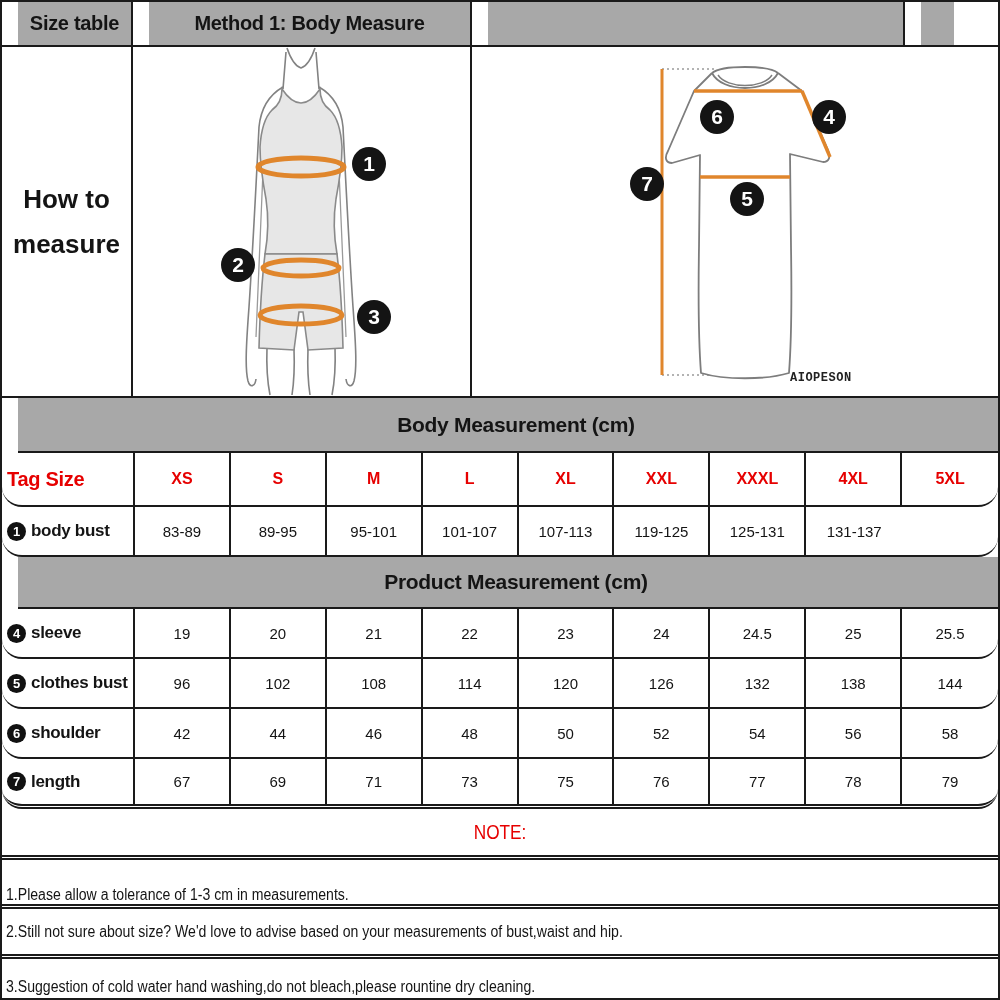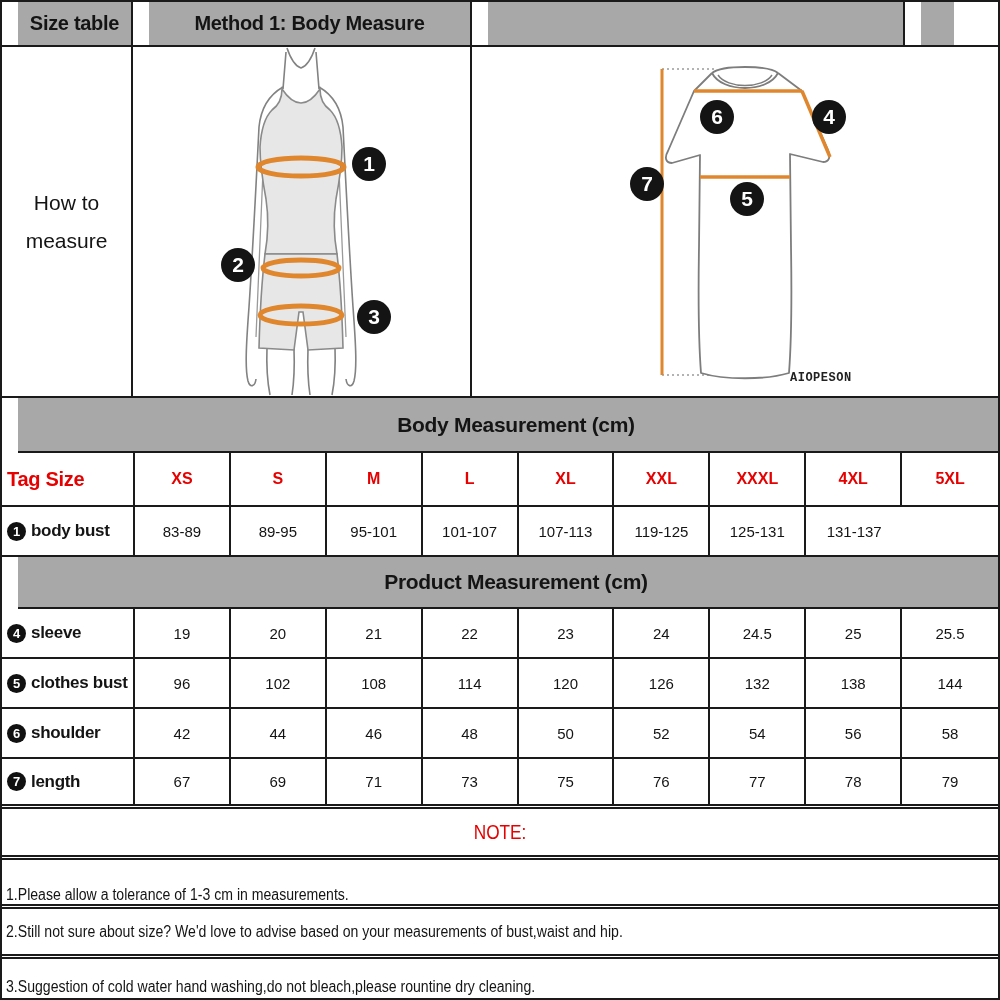--- a/index.html
+++ b/index.html
@@ -19,34 +19,34 @@
   
   #top-header { height:45px; grid-template-columns:131px 339px 433px 49px 1fr; }
   #top-header .cell { position:relative; }
 
   .green-flag { position:absolute; left:0; top:0; width:0; height:0;
     border-top:11px solid #1f9e1f; border-right:11px solid transparent; }
 
   
   #diagram-row { height:351px; grid-template-columns:131px 339px 1fr; }
   #how-to-measure { flex-direction:column; gap:14px; }
-  #how-to-measure div { font-weight:normal; font-size:21px; }
+  #how-to-measure div { font-weight:bold; font-size:26px; }
   .diagram-cell { position:relative; padding:0; display:block; }
   .marker { position:absolute; width:34px; height:34px; border-radius:50%;
     background:#141414; color:#fff; font-weight:bold; font-size:21px;
     display:flex; align-items:center; justify-content:center; }
   .brand-label { position:absolute; font-family:"Liberation Mono", monospace;
     font-weight:bold; font-size:12px; letter-spacing:0.5px; color:#222; }
 
   
   .section-banner { height:55px; display:flex; align-items:center; justify-content:center; }
   #product-banner { height:52px; }
 
   
-  .measure-row { grid-template-columns:133px repeat(9, 1fr); }
+  .measure-row { grid-template-columns:133px repeat(9, 1fr);border-radius:20px; }
   #tag-row { height:54px; }
   .data-row { height:50px; }
   .label-cell { justify-content:flex-start; padding-left:5px; font-weight:bold; font-size:17px;
     letter-spacing:-0.3px; white-space:nowrap; }
   .num-badge { display:inline-flex; width:19px; height:19px; border-radius:50%;
     background:#111; color:#fff; font-size:13px; font-weight:bold;
     align-items:center; justify-content:center; margin-right:5px; flex:0 0 auto; }
   .red { color:#e60000; }
   #tag-row .label-cell { font-size:20px; }
   .size-cell { font-weight:bold; font-size:16px; }

